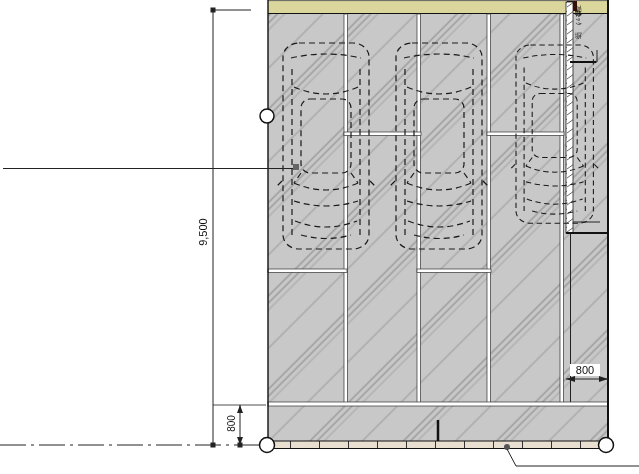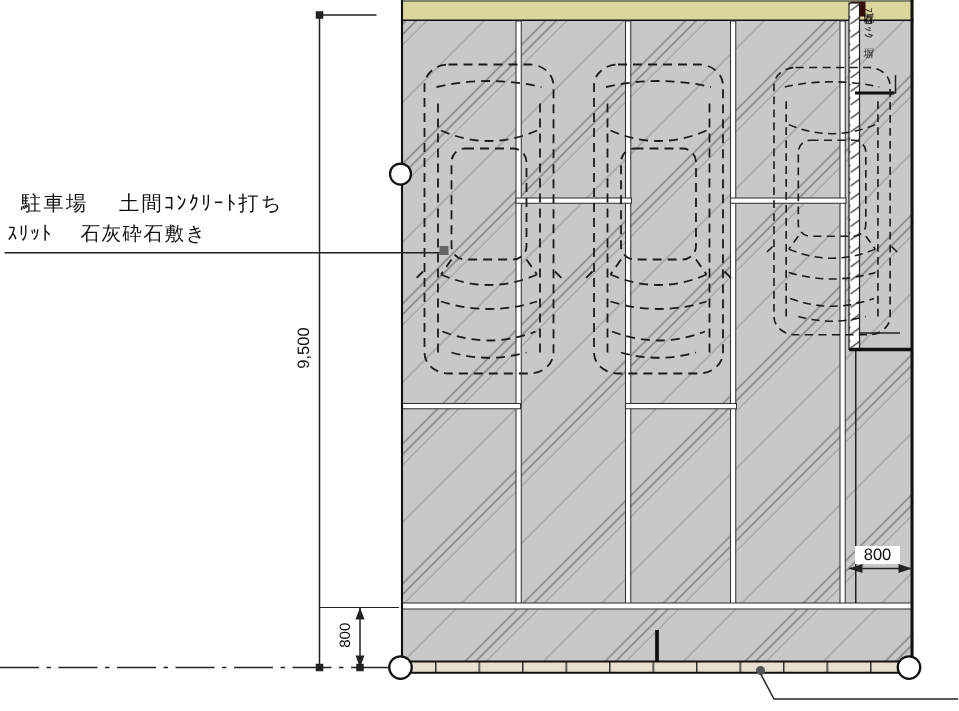--- a/index.html
+++ b/index.html
@@ -147,19 +147,17 @@
 
     <line x1="0" y1="445" x2="267" y2="445" stroke="#222" stroke-width="1" stroke-dasharray="26 5 3 5"></line>
 
     <g fill="#ffffff" stroke="#111" stroke-width="1.5">
       <circle cx="267" cy="116" r="7"></circle>
       <circle cx="267" cy="445" r="7.5"></circle>
       <circle cx="606" cy="445" r="7.5"></circle>
     </g>
   </svg>
 
-  <div class="lbl" id="lbl1">駐車場　 土間ｺﾝｸﾘｰﾄ打ち</div>
-  <div class="lbl" id="lbl2">ｽﾘｯﾄ　 石灰砕石敷き</div>
   <div class="lbl" id="dim9500">9,500</div>
   <div class="lbl" id="dim800b">800</div>
   <div class="lbl" id="dim800r">800</div>
   <div class="lbl" id="wall-label">既存ﾌﾞﾛｯｸ塀</div>
 </div>
 
 </body></html>

